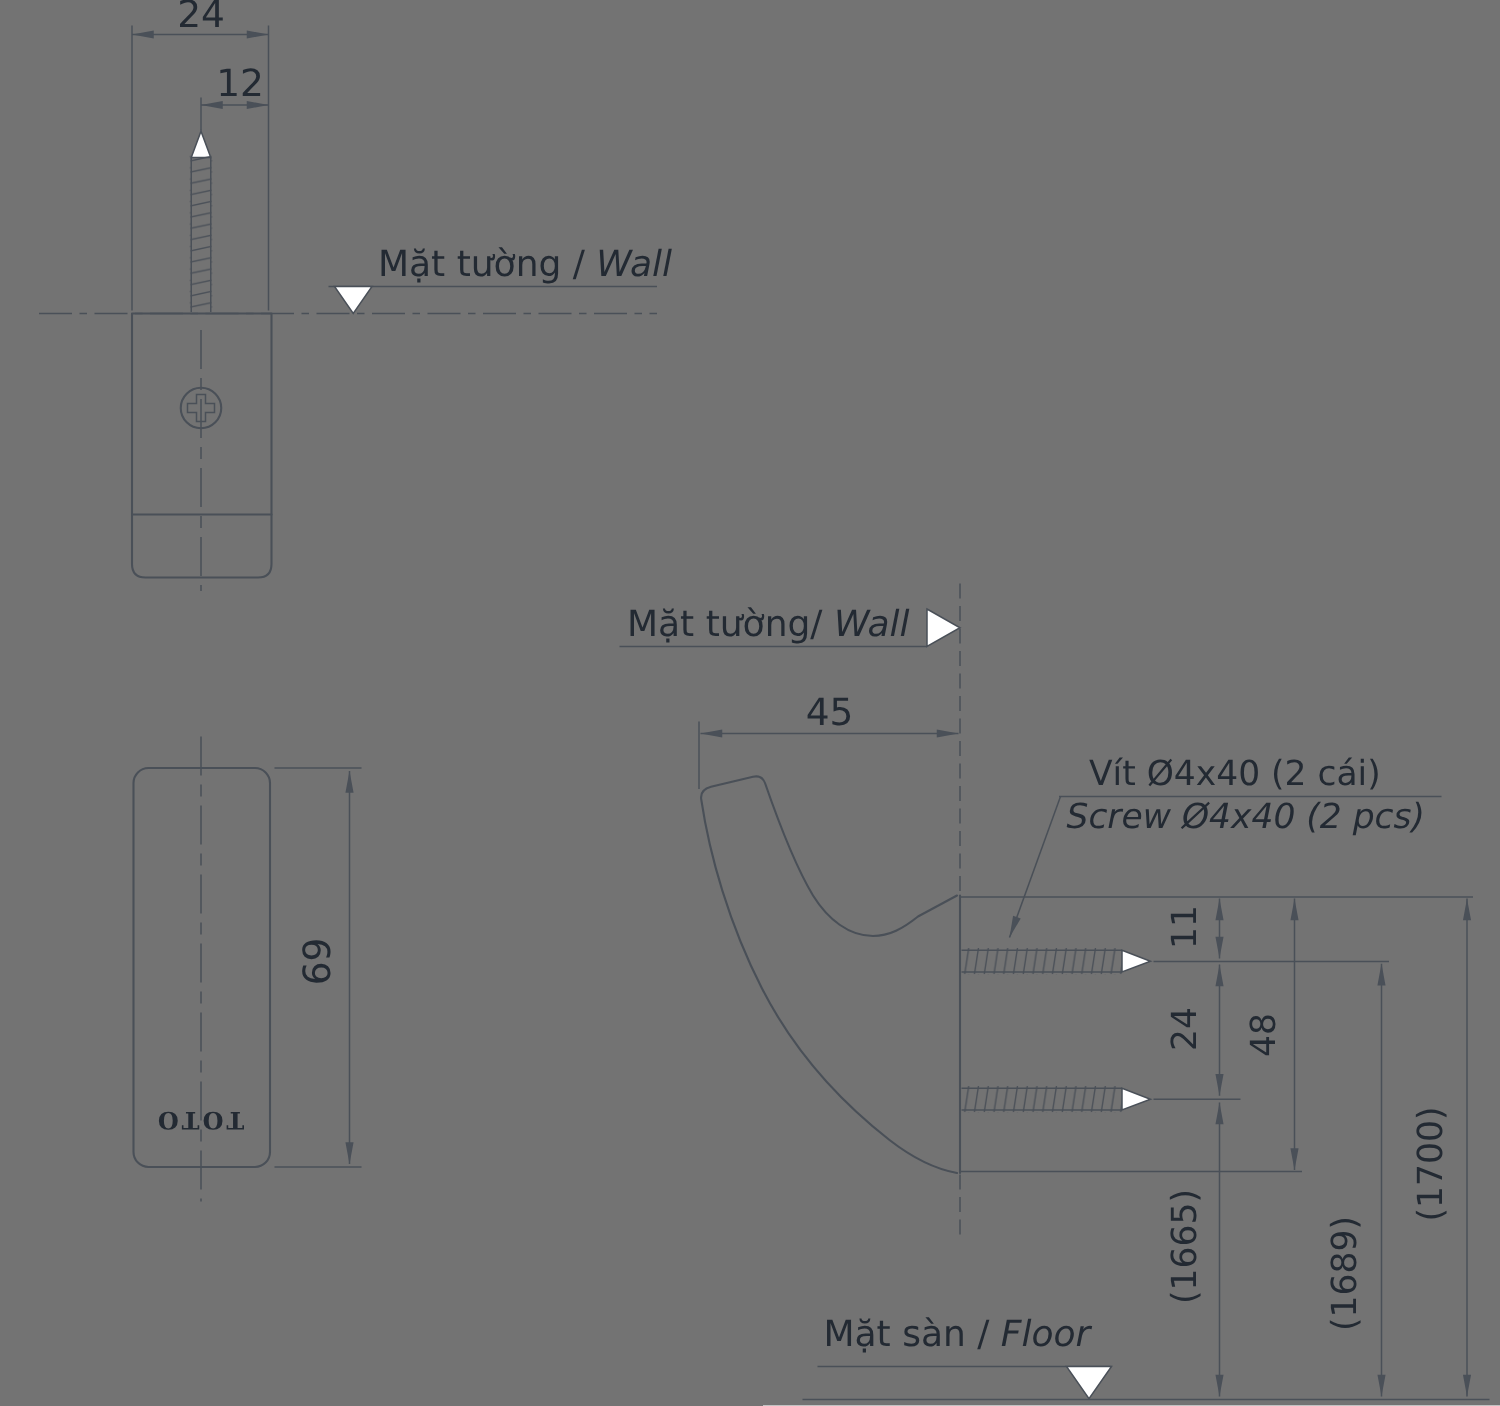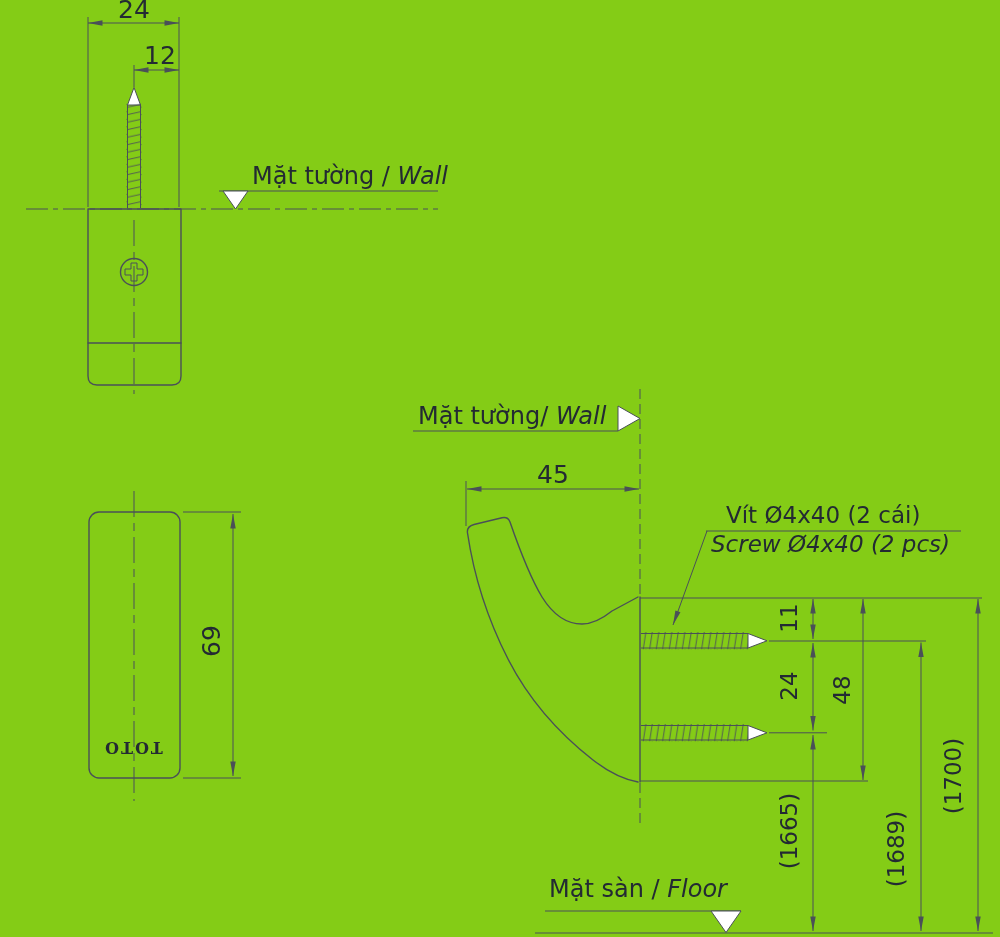--- a/index.html
+++ b/index.html
@@ -1,16 +1,16 @@
 <!DOCTYPE html>
 <html><head>
 <meta charset="utf-8">
 <style>
   html,body{margin:0;padding:0;background:#ffffff;}
-  .stage{position:relative;width:1000px;height:937px;background:#84cc16;
+  .stage{position:relative;width:1000px;height:937px;background:#737373;
          font-family:"DejaVu Sans","Liberation Sans",sans-serif;}
   svg{display:block;}
   
   .ln, .obj, .thin, .cl, .dash { stroke:#4a5058; fill:none; }
   .obj  { stroke-width:1.4; stroke-linejoin:round; stroke-linecap:round; }
   .thin { stroke-width:1; }
   .cl   { stroke-width:1; stroke-dasharray:26 6 8 6; }
   .dashdot { stroke:#4a5058; fill:none; stroke-width:1; stroke-dasharray:22 5 5 5; }
   .vdash   { stroke:#4a5058; fill:none; stroke-width:1; stroke-dasharray:10 5; }
   .wfill { fill:#ffffff; }

